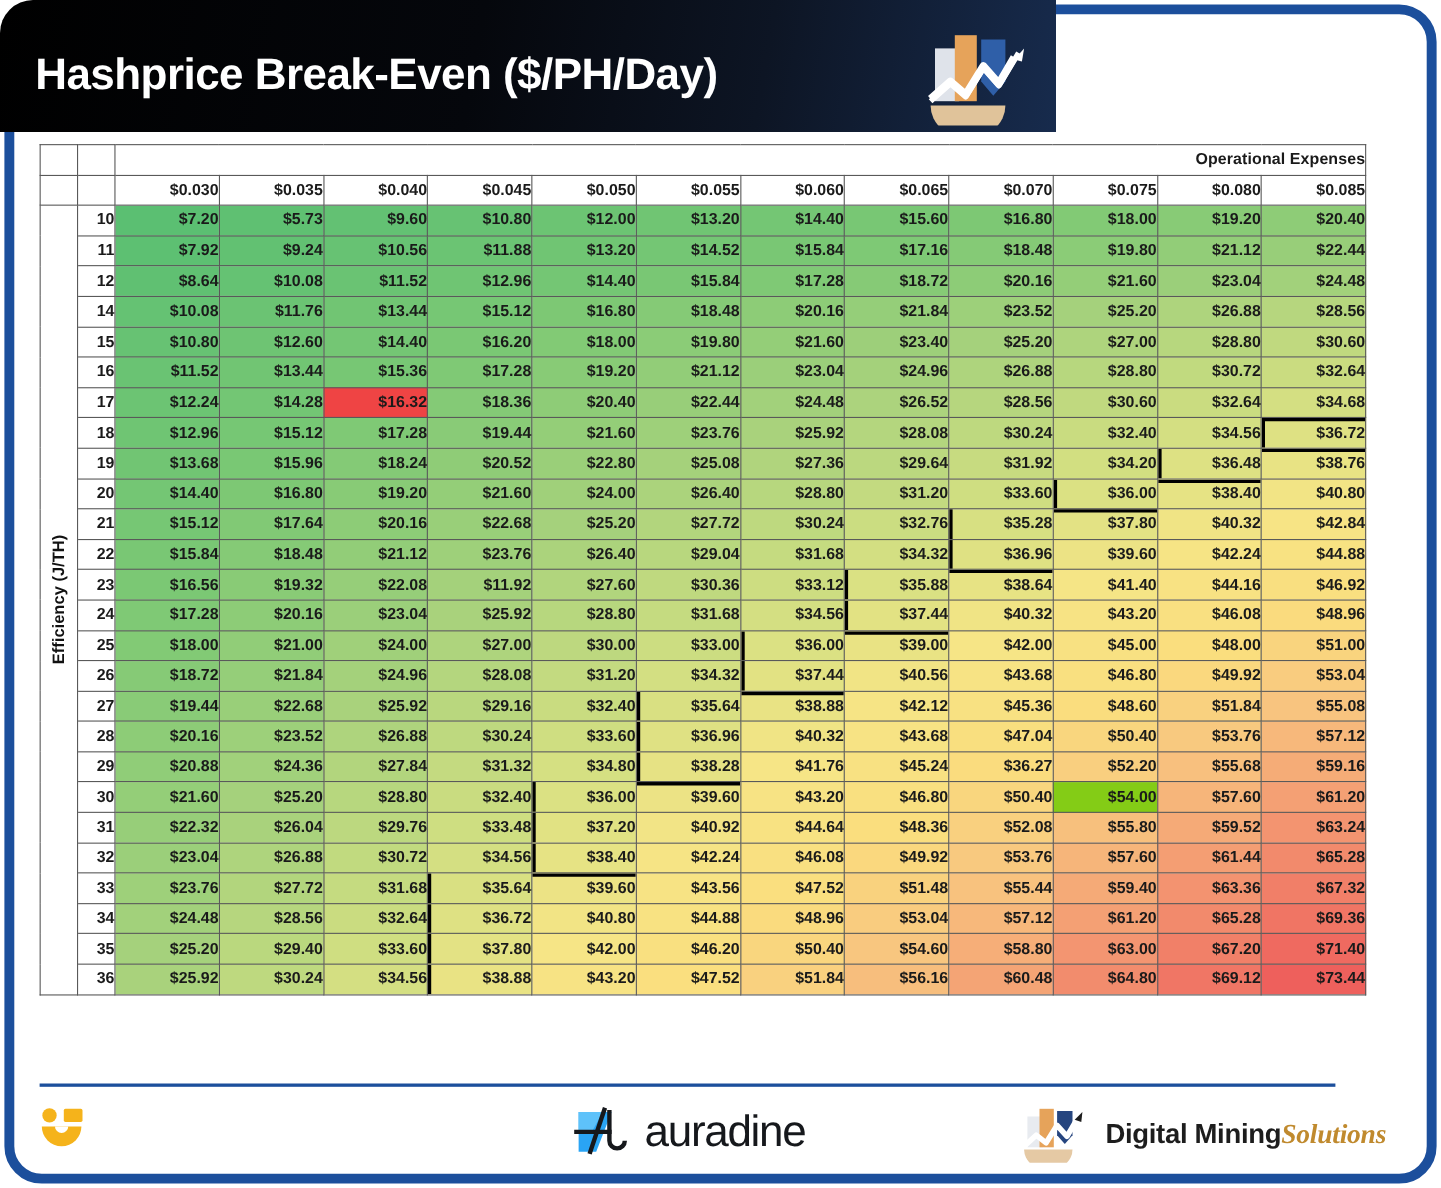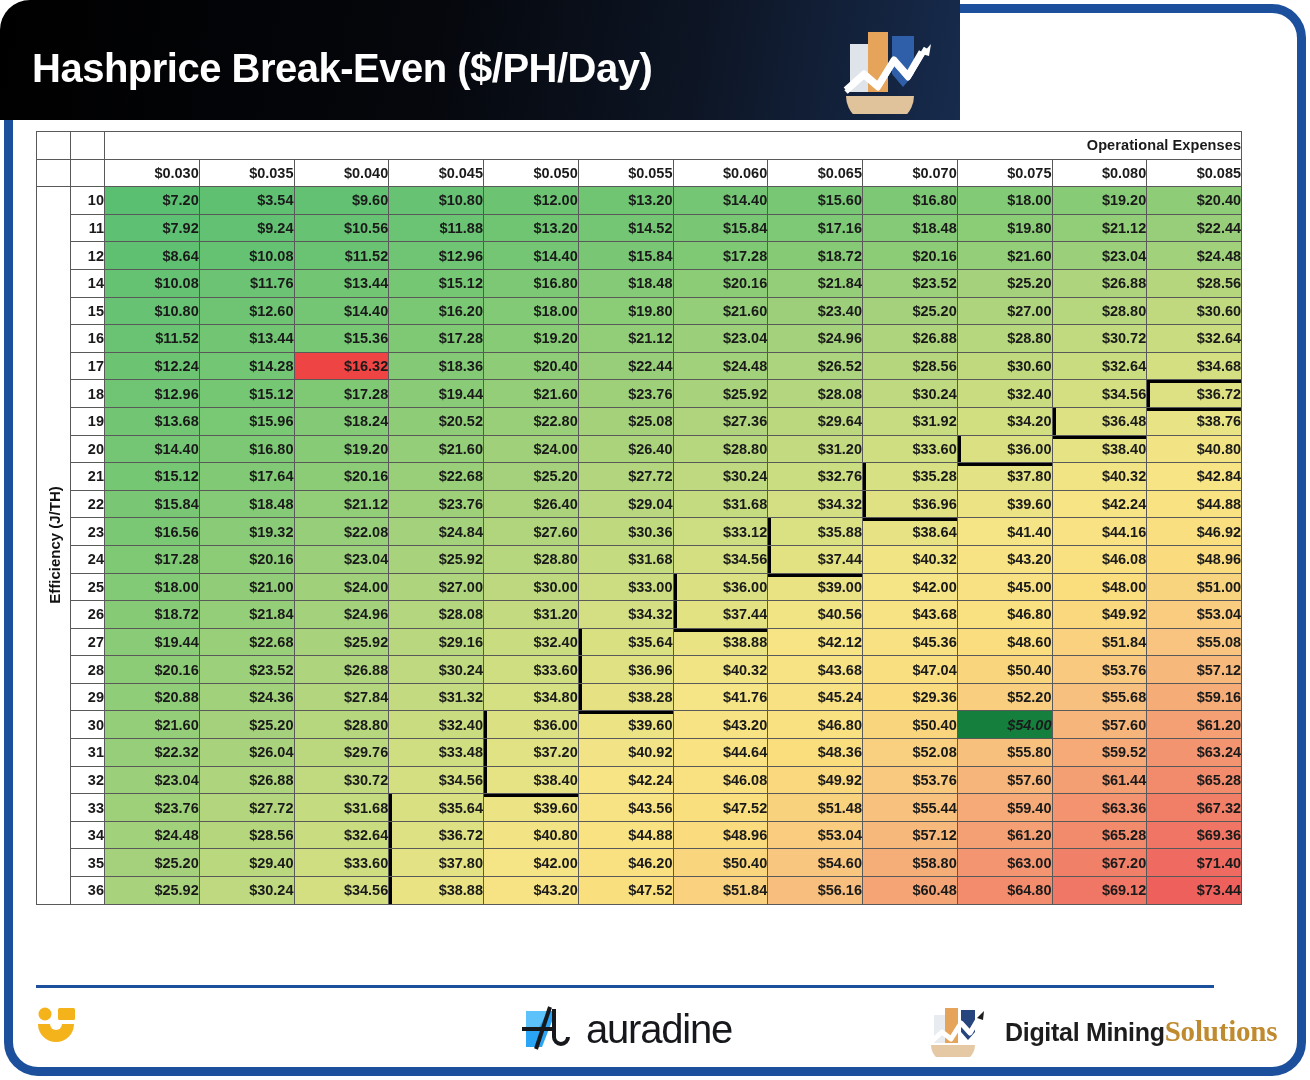--- a/index.html
+++ b/index.html
@@ -149,21 +149,21 @@
     font-size: 34px; letter-spacing: -1px; color: #1b1b1b;
   }
   .nh-light { font-weight: 300; }
   .nh-bold  { font-weight: bold; }
 
   .aur-word {
     font-size: 40px; color: #16181c; letter-spacing: -1.2px; font-weight: 400;
   }
 
   .dms-dark { font-size: 25px; font-weight: bold; color: #1d1d1d; letter-spacing: -0.3px;}
-  .dms-gold { font-size: 29px; font-weight: bold; color: #c08a2e;
+  .dms-gold { font-size: 25px; font-weight: bold; font-style: italic; color: #c08a2e;
               font-family: "Liberation Serif", serif; letter-spacing: -0.2px;}
 </style>
 </head>
 <body>
 
 <div id="page">
 
   <div id="outer-frame"></div>
 
   <div id="header">
@@ -222,21 +222,21 @@
           </tr>
       </thead>
       <tbody id="grid-body">
 
       <tr>
             <td class="axiscell" rowspan="26">
               <span class="axis-label">Efficiency (J/TH)</span>
             </td>
             <td class="effcell">10</td>
             <td class="valcell" style="background: rgb(91, 191, 114);">$7.20</td>
-            <td class="valcell" style="background: rgb(95, 192, 114);">$3.54</td>
+            <td class="valcell" style="background: rgb(95, 192, 114);">$5.73</td>
             <td class="valcell" style="background: rgb(99, 193, 115);">$9.60</td>
             <td class="valcell" style="background: rgb(103, 194, 115);">$10.80</td>
             <td class="valcell" style="background: rgb(108, 196, 115);">$12.00</td>
             <td class="valcell" style="background: rgb(112, 197, 115);">$13.20</td>
             <td class="valcell" style="background: rgb(116, 198, 116);">$14.40</td>
             <td class="valcell" style="background: rgb(120, 199, 116);">$15.60</td>
             <td class="valcell" style="background: rgb(125, 200, 116);">$16.80</td>
             <td class="valcell" style="background: rgb(130, 202, 117);">$18.00</td>
             <td class="valcell" style="background: rgb(136, 203, 118);">$19.20</td>
             <td class="valcell" style="background: rgb(142, 204, 119);">$20.40</td>
@@ -404,21 +404,21 @@
             <td class="valcell stair-left" style="background: rgb(223, 225, 131);">$36.96</td>
             <td class="valcell" style="background: rgb(236, 227, 133);">$39.60</td>
             <td class="valcell" style="background: rgb(246, 228, 133);">$42.24</td>
             <td class="valcell" style="background: rgb(248, 226, 130);">$44.88</td>
           </tr>
           <tr>
             <td class="effcell">23</td>
             <td class="valcell" style="background: rgb(123, 200, 116);">$16.56</td>
             <td class="valcell" style="background: rgb(137, 203, 118);">$19.32</td>
             <td class="valcell" style="background: rgb(150, 206, 121);">$22.08</td>
-            <td class="valcell" style="background: rgb(164, 209, 123);">$24.84</td>
+            <td class="valcell" style="background: rgb(164, 209, 123);">$11.92</td>
             <td class="valcell" style="background: rgb(177, 213, 125);">$27.60</td>
             <td class="valcell" style="background: rgb(191, 217, 127);">$30.36</td>
             <td class="valcell" style="background: rgb(205, 221, 129);">$33.12</td>
             <td class="valcell stair-left" style="background: rgb(218, 225, 131);">$35.88</td>
             <td class="valcell stair-top" style="background: rgb(231, 227, 132);">$38.64</td>
             <td class="valcell" style="background: rgb(245, 229, 134);">$41.40</td>
             <td class="valcell" style="background: rgb(248, 226, 131);">$44.16</td>
             <td class="valcell" style="background: rgb(249, 223, 128);">$46.92</td>
           </tr>
           <tr>
@@ -499,37 +499,37 @@
           <tr>
             <td class="effcell">29</td>
             <td class="valcell" style="background: rgb(144, 205, 120);">$20.88</td>
             <td class="valcell" style="background: rgb(161, 209, 123);">$24.36</td>
             <td class="valcell" style="background: rgb(178, 213, 125);">$27.84</td>
             <td class="valcell" style="background: rgb(196, 218, 128);">$31.32</td>
             <td class="valcell" style="background: rgb(213, 224, 130);">$34.80</td>
             <td class="valcell stair-left" style="background: rgb(230, 226, 132);">$38.28</td>
             <td class="valcell" style="background: rgb(246, 229, 134);">$41.76</td>
             <td class="valcell" style="background: rgb(248, 225, 130);">$45.24</td>
-            <td class="valcell" style="background: rgb(250, 220, 126);">$29.36</td>
+            <td class="valcell" style="background: rgb(250, 220, 126);">$36.27</td>
             <td class="valcell" style="background: rgb(249, 207, 127);">$52.20</td>
             <td class="valcell" style="background: rgb(248, 192, 126);">$55.68</td>
             <td class="valcell" style="background: rgb(245, 172, 119);">$59.16</td>
           </tr>
           <tr>
             <td class="effcell">30</td>
             <td class="valcell" style="background: rgb(148, 206, 120);">$21.60</td>
             <td class="valcell" style="background: rgb(165, 209, 124);">$25.20</td>
             <td class="valcell" style="background: rgb(183, 215, 126);">$28.80</td>
             <td class="valcell" style="background: rgb(201, 220, 128);">$32.40</td>
             <td class="valcell stair-left" style="background: rgb(219, 225, 131);">$36.00</td>
             <td class="valcell stair-top" style="background: rgb(236, 227, 133);">$39.60</td>
             <td class="valcell" style="background: rgb(247, 227, 132);">$43.20</td>
             <td class="valcell" style="background: rgb(249, 224, 128);">$46.80</td>
             <td class="valcell" style="background: rgb(249, 214, 126);">$50.40</td>
-            <td class="valcell" style="background: #15803d; font-style: italic;">$54.00</td>
+            <td class="valcell" style="background: #84cc16;">$54.00</td>
             <td class="valcell" style="background: rgb(246, 181, 122);">$57.60</td>
             <td class="valcell" style="background: rgb(244, 160, 116);">$61.20</td>
           </tr>
           <tr>
             <td class="effcell">31</td>
             <td class="valcell" style="background: rgb(151, 206, 121);">$22.32</td>
             <td class="valcell" style="background: rgb(169, 210, 124);">$26.04</td>
             <td class="valcell" style="background: rgb(188, 216, 127);">$29.76</td>
             <td class="valcell" style="background: rgb(206, 222, 129);">$33.48</td>
             <td class="valcell stair-left" style="background: rgb(225, 226, 131);">$37.20</td>

